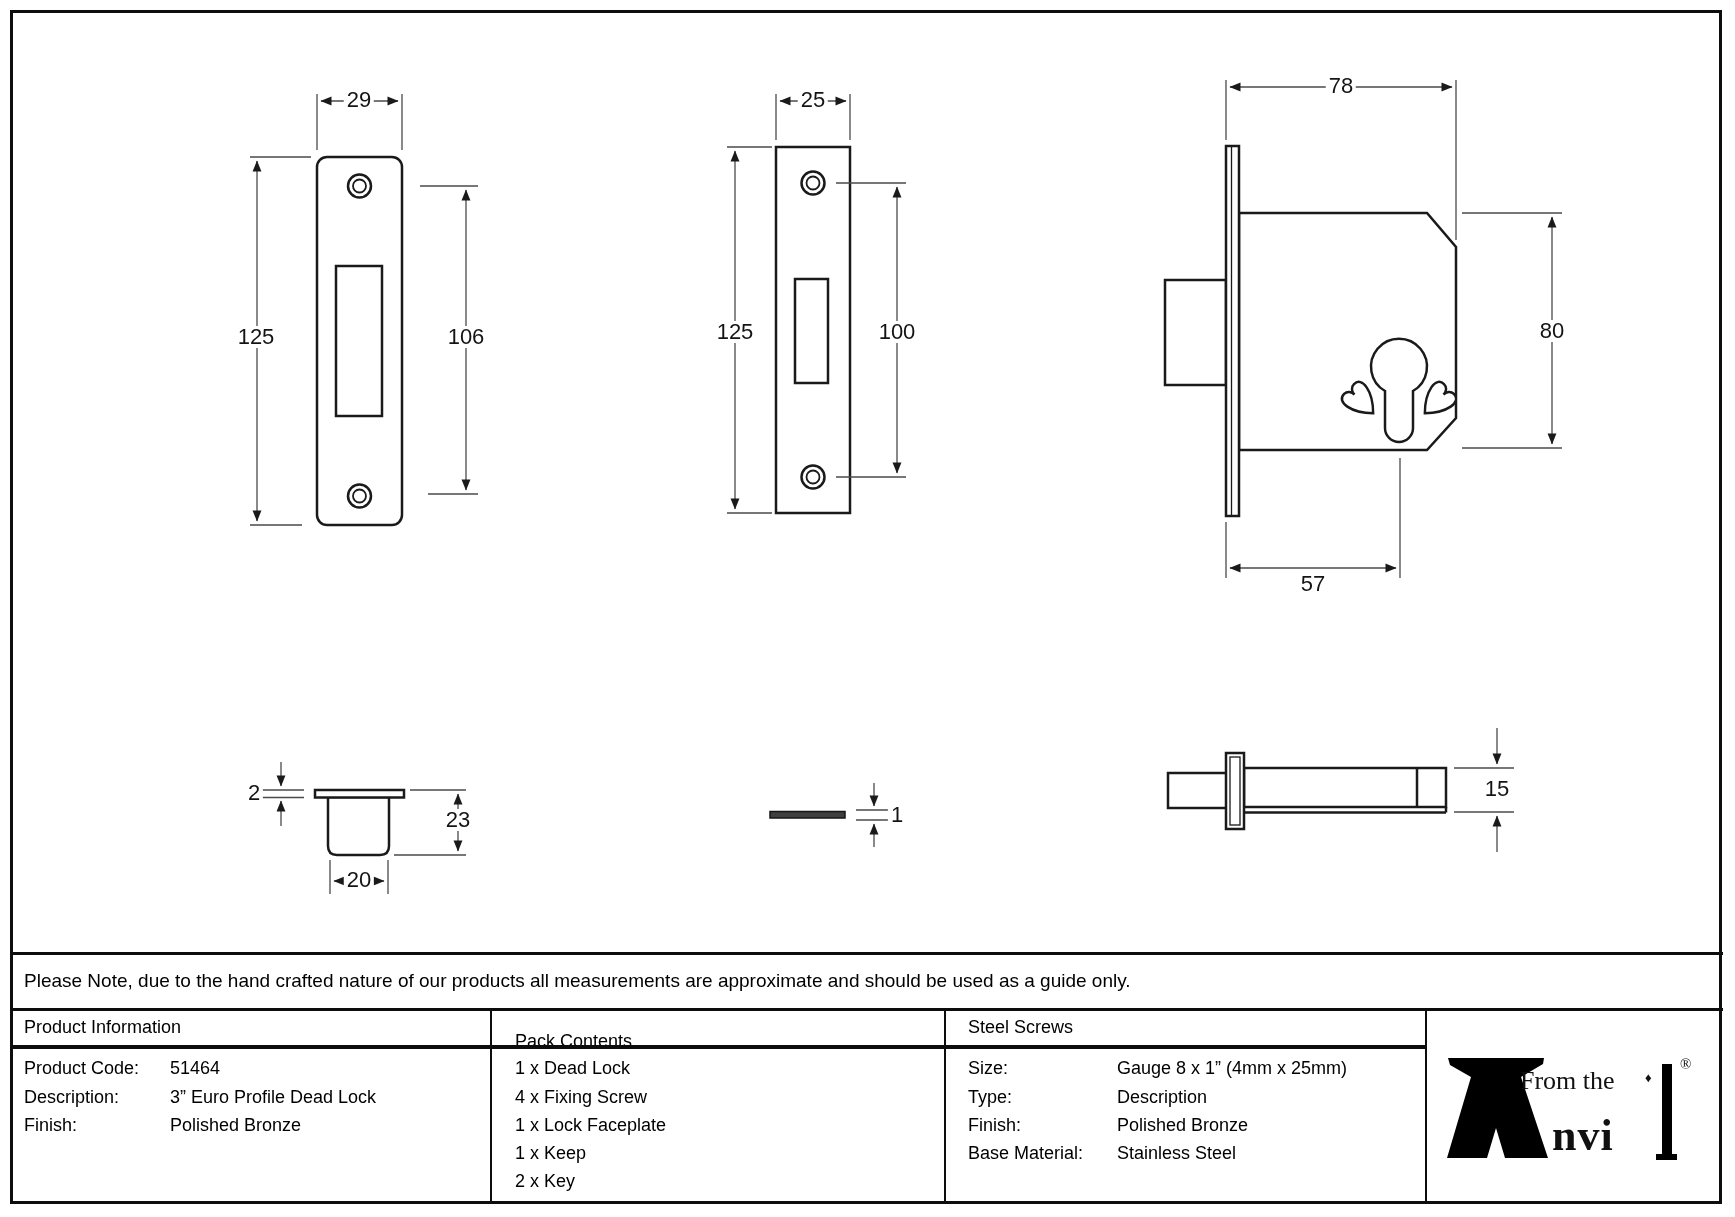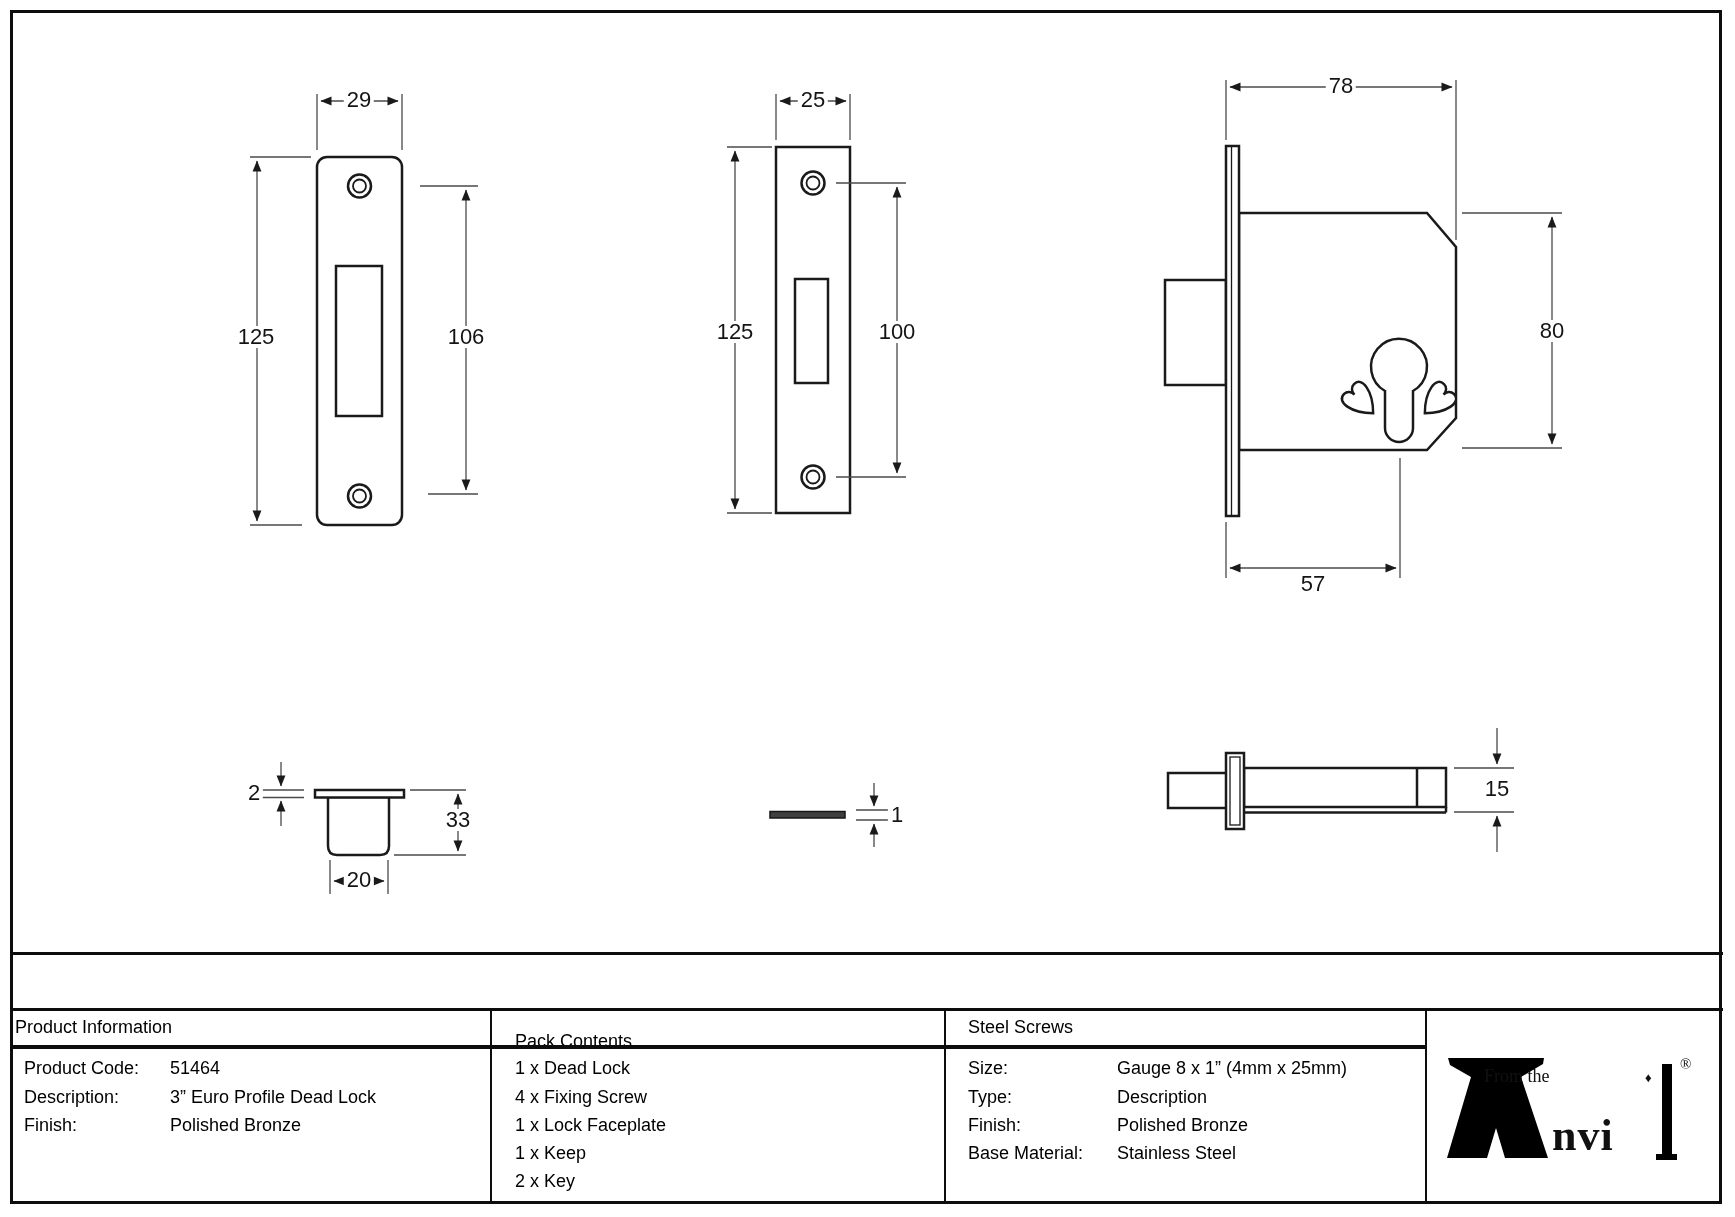--- a/index.html
+++ b/index.html
@@ -169,29 +169,30 @@
   <span class="dim" style="left:359px;top:100px">29</span>
   <span class="dim" style="left:256px;top:337px">125</span>
   <span class="dim" style="left:466px;top:337px">106</span>
   <span class="dim" style="left:813px;top:100px">25</span>
   <span class="dim" style="left:735px;top:332px">125</span>
   <span class="dim" style="left:897px;top:332px">100</span>
   <span class="dim" style="left:1341px;top:86px">78</span>
   <span class="dim" style="left:1552px;top:331px">80</span>
   <span class="dim" style="left:1313px;top:584px">57</span>
   <span class="dim" style="left:254px;top:793px">2</span>
-  <span class="dim" style="left:458px;top:820px">33</span>
+  <span class="dim" style="left:458px;top:820px">23</span>
   <span class="dim" style="left:359px;top:880px">20</span>
   <span class="dim" style="left:897px;top:815px">1</span>
   <span class="dim" style="left:1497px;top:789px">15</span>
 
   <div class="hline" style="left:11px;top:952px;width:1712px"></div>
+  <span class="tbl-text note-text" style="left:24px;top:981px">Please Note, due to the hand crafted nature of our products all measurements are approximate and should be used as a guide only.</span>
   <div class="hline" style="left:11px;top:1008px;width:1712px"></div>
 
-  <span class="tbl-text" style="left:15px;top:1027px">Product Information</span>
+  <span class="tbl-text" style="left:24px;top:1027px">Product Information</span>
   <span class="tbl-text" style="left:515px;top:1041px">Pack Contents</span>
   <span class="tbl-text" style="left:968px;top:1027px">Steel Screws</span>
   <div class="hline" style="left:11px;top:1045px;width:1414px;height:3.5px"></div>
 
   <div class="vline" style="left:490px;top:1008px;height:196px"></div>
   <div class="vline" style="left:944px;top:1008px;height:196px"></div>
   <div class="vline" style="left:1425px;top:1008px;height:196px"></div>
 
   <span class="tbl-text" style="left:24px;top:1068px">Product Code:</span>
   <span class="tbl-text" style="left:170px;top:1068px">51464</span>
@@ -212,21 +213,21 @@
   <span class="tbl-text" style="left:1117px;top:1097px">Description</span>
   <span class="tbl-text" style="left:968px;top:1125px">Finish:</span>
   <span class="tbl-text" style="left:1117px;top:1125px">Polished Bronze</span>
   <span class="tbl-text" style="left:968px;top:1153px">Base Material:</span>
   <span class="tbl-text" style="left:1117px;top:1153px">Stainless Steel</span>
 
   <div>
     <svg class="abs" style="left:1447px;top:1058px" width="106" height="104" viewBox="0 0 106 104">
       <path d="M1 0 L97 0 L96 6 L74 19 L101 100 L58 100 L49 70 L40 100 L0 100 L24 19 L3 7 Z" fill="#000"></path>
     </svg>
-    <span class="abs logo-serif" style="left:1484px;top:1066px;font-size:18px">From the</span>
+    <span class="abs logo-serif" style="left:1520px;top:1066px;font-size:26px">From the</span>
     <span class="abs logo-serif" style="left:1645px;top:1070px;font-size:13px">♦</span>
     <span class="abs logo-serif" style="left:1552px;top:1114px;font-size:44px;font-weight:bold;line-height:1;letter-spacing:1px">nvi</span>
     <div id="anvil-l" style="left:1662px;top:1064px;width:10px;height:96px"></div>
     <div id="anvil-l-foot" style="left:1656px;top:1154px;width:21px;height:6px"></div>
     <span class="abs logo-serif" style="left:1680px;top:1056px;font-size:15px">®</span>
   </div>
 
 </div>
 
 </body></html>

